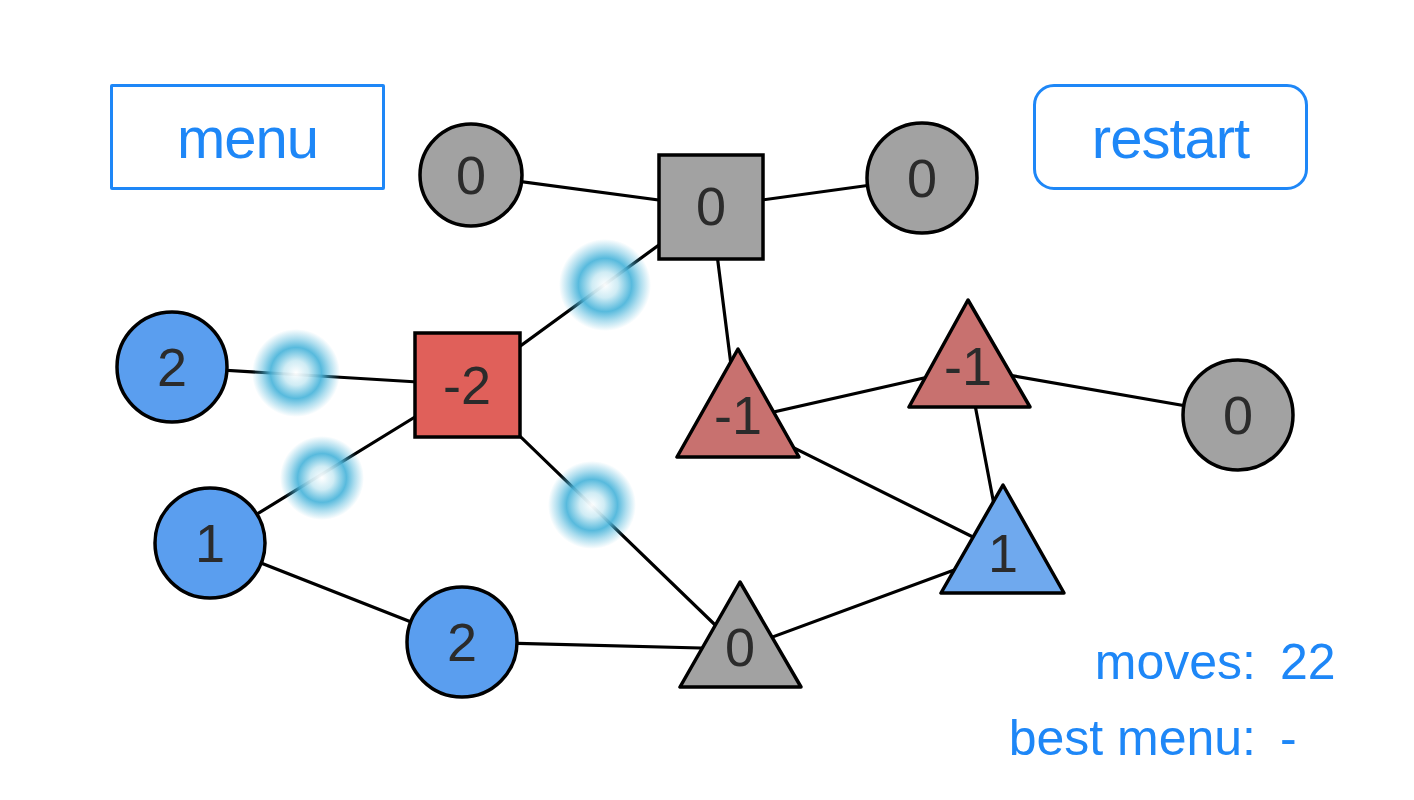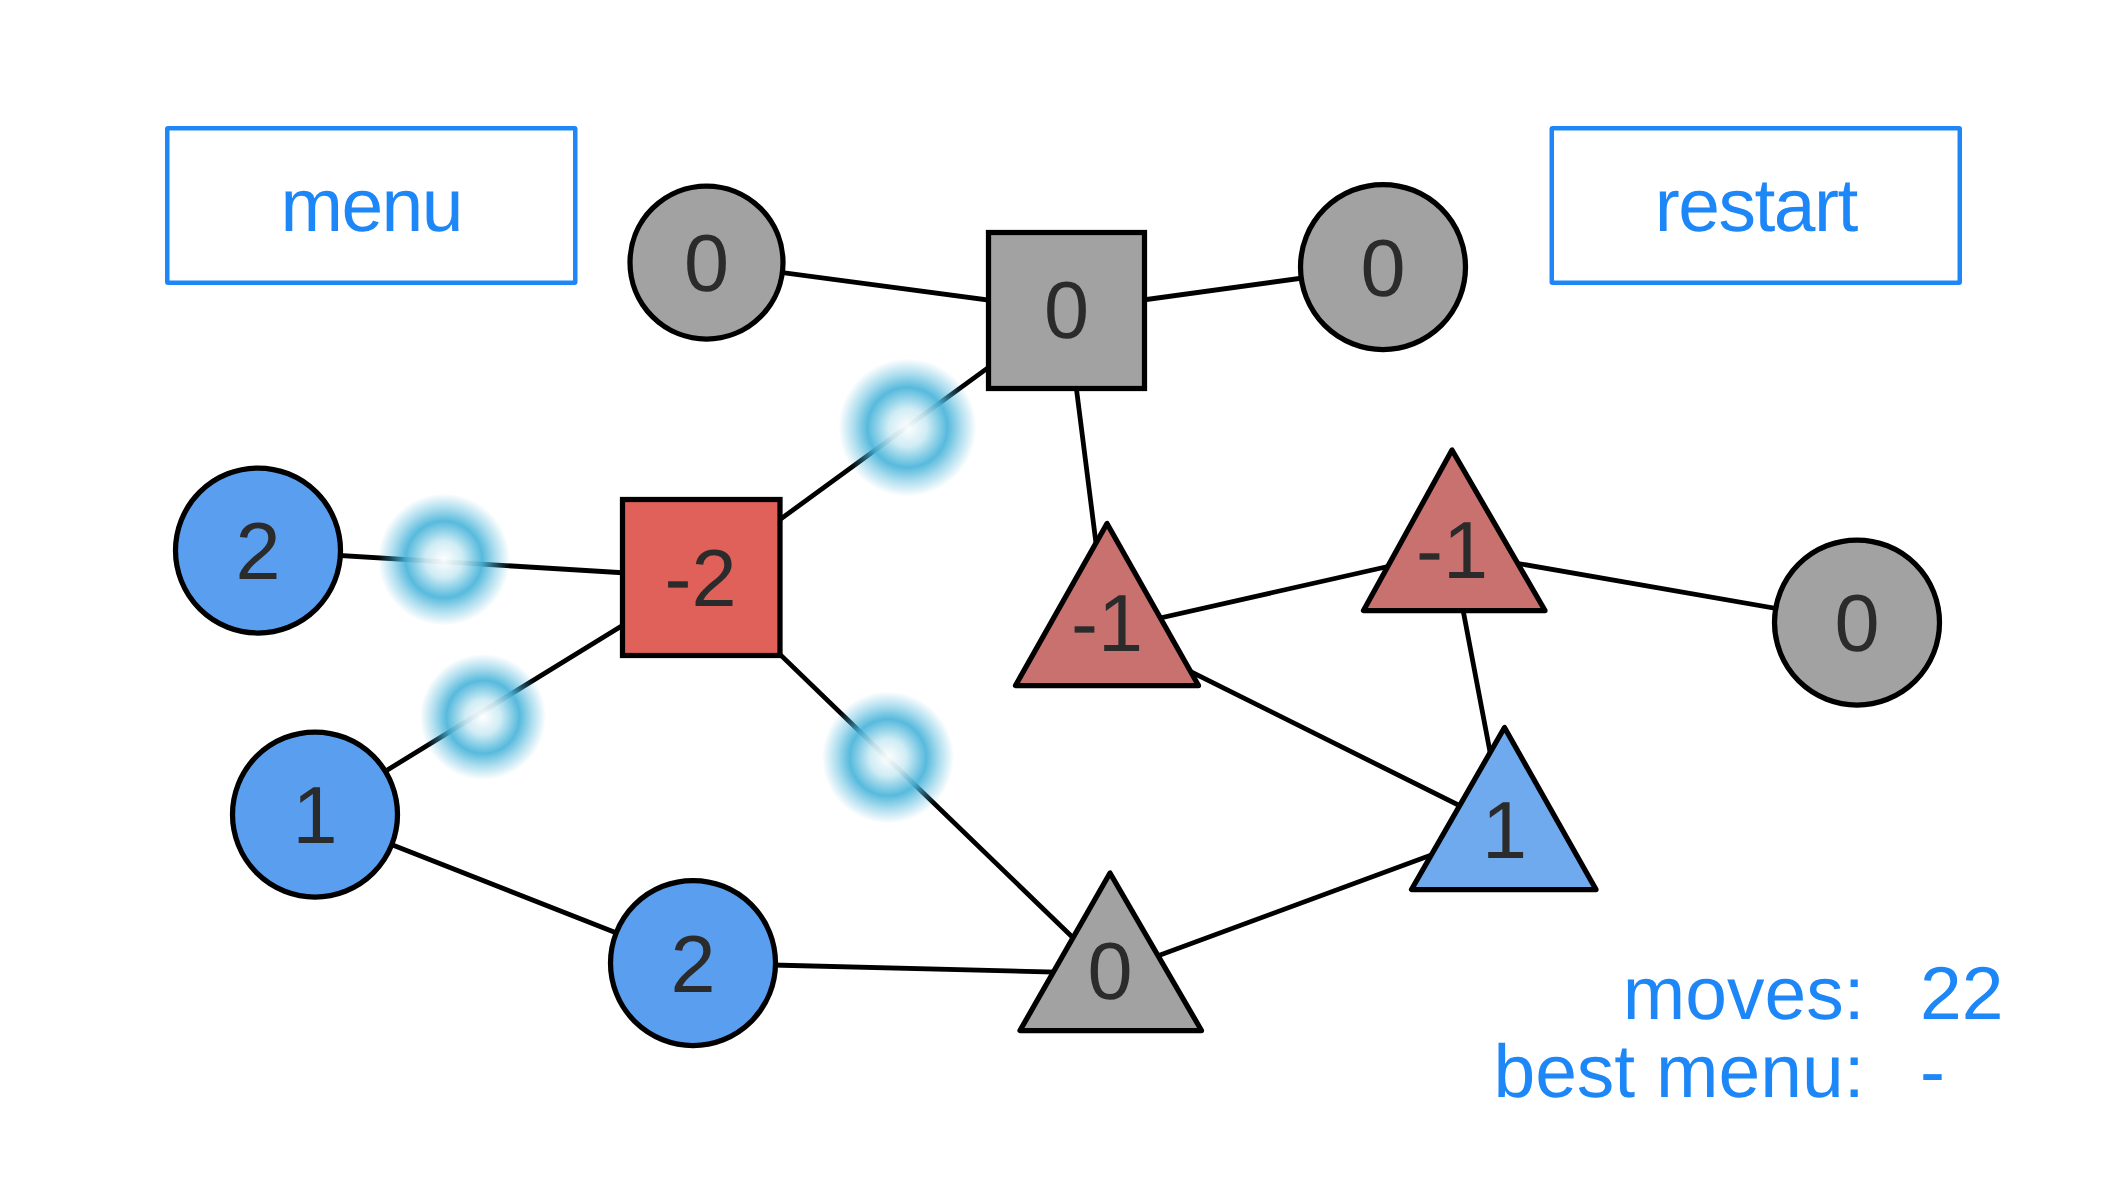--- a/index.html
+++ b/index.html
@@ -16,28 +16,28 @@
     height: 106px;
     width: 275px;
     box-sizing: border-box;
     border: 3px solid #1E87F7;
     border-radius: 2px;
     background: #ffffff;
     color: #1E87F7;
     display: flex;
     align-items: center;
     justify-content: center;
-    font-size: 50px;
+    font-size: 58px;
     font-weight: 300;
     letter-spacing: -1px;
     cursor: pointer;
     user-select: none;
   }
   #menu-btn { left: 110px; }
-  #restart-btn { left: 1033px; }
+  #restart-btn { left: 1033px; border-radius: 21px; }
   #graph-svg {
     position: absolute;
     left: 0; top: 0;
     width: 1414px; height: 800px;
   }
   .edge {
     stroke: #000000;
     stroke-width: 3.2;
     stroke-linecap: round;
   }
@@ -58,20 +58,21 @@
     top: 636px;
     right: 80px;
     display: grid;
     grid-template-columns: auto 54px;
     column-gap: 37px;
     font-size: 50px;
     font-weight: 300;
     line-height: 52px;
     color: #1E87F7;
     text-align: right;
+    gap: 24px;
   }
   .hud .lbl { text-align: right; }
   .hud .val { text-align: left; }
 </style>
 </head>
 <body>
 
 <div class="btn" id="menu-btn">menu</div>
 <div class="btn" id="restart-btn">restart</div>
 

